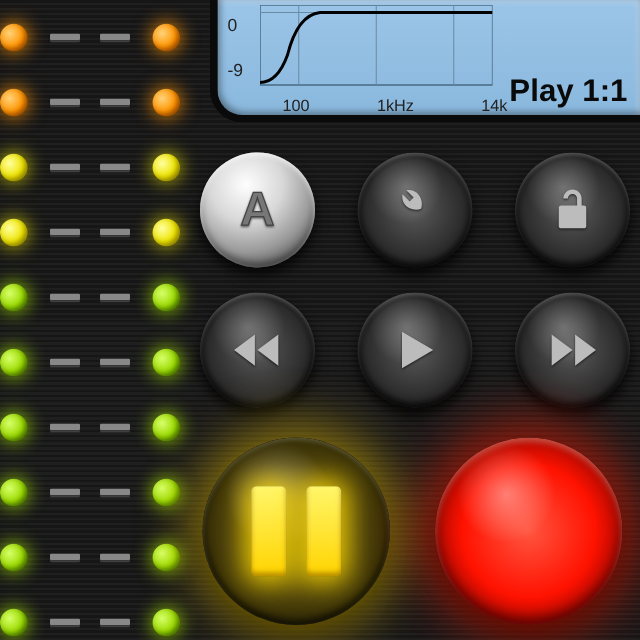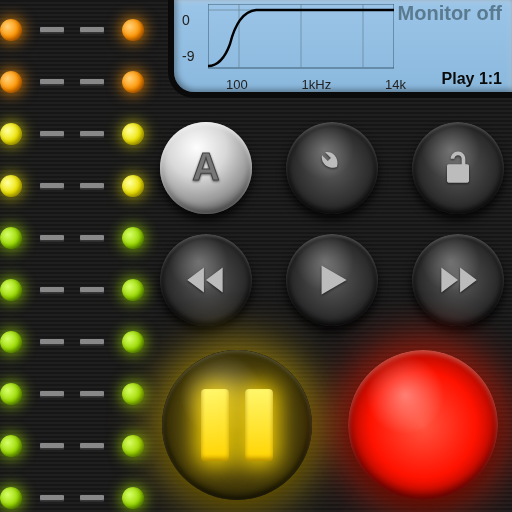--- a/index.html
+++ b/index.html
@@ -36,21 +36,21 @@
     top: 2px;
     color: #5a7a8f;
     font-size: 20px;
     font-weight: bold;
   }
   .lcd .play-label {
     position: absolute;
     right: 10px;
     bottom: 4px;
     color: #0a0a0a;
-    font-size: 16px;
+    font-size: 25px;
     font-weight: bold;
   }
   .lcd .graph {
     position: absolute;
     left: 34px;
     top: 4px;
     width: 186px;
     height: 80px;
   }
   .lcd .y-ticks {
@@ -190,21 +190,20 @@
       0 0 40px 12px rgba(255,30,0,.55),
       0 8px 14px rgba(0,0,0,.8),
       inset 0 3px 5px rgba(255,200,180,.4),
       inset 0 -5px 10px rgba(60,0,0,.8);
   }
 </style>
 </head>
 <body>
 
 <div class="lcd">
-  <span class="monitor-label">Monitor off</span>
   <span class="play-label">Play 1:1</span>
   <div class="y-ticks">
     <div>0</div>
     <div>-9</div>
   </div>
   <svg class="graph" viewBox="0 0 186 80">
     <rect x="0" y="0" width="186" height="64" fill="none" stroke="#3a5a70" stroke-width="1"></rect>
     <line x1="31" y1="0" x2="31" y2="64" stroke="#6a8aa0" stroke-width="0.8"></line>
     <line x1="93" y1="0" x2="93" y2="64" stroke="#6a8aa0" stroke-width="0.8"></line>
     <line x1="155" y1="0" x2="155" y2="64" stroke="#6a8aa0" stroke-width="0.8"></line>

